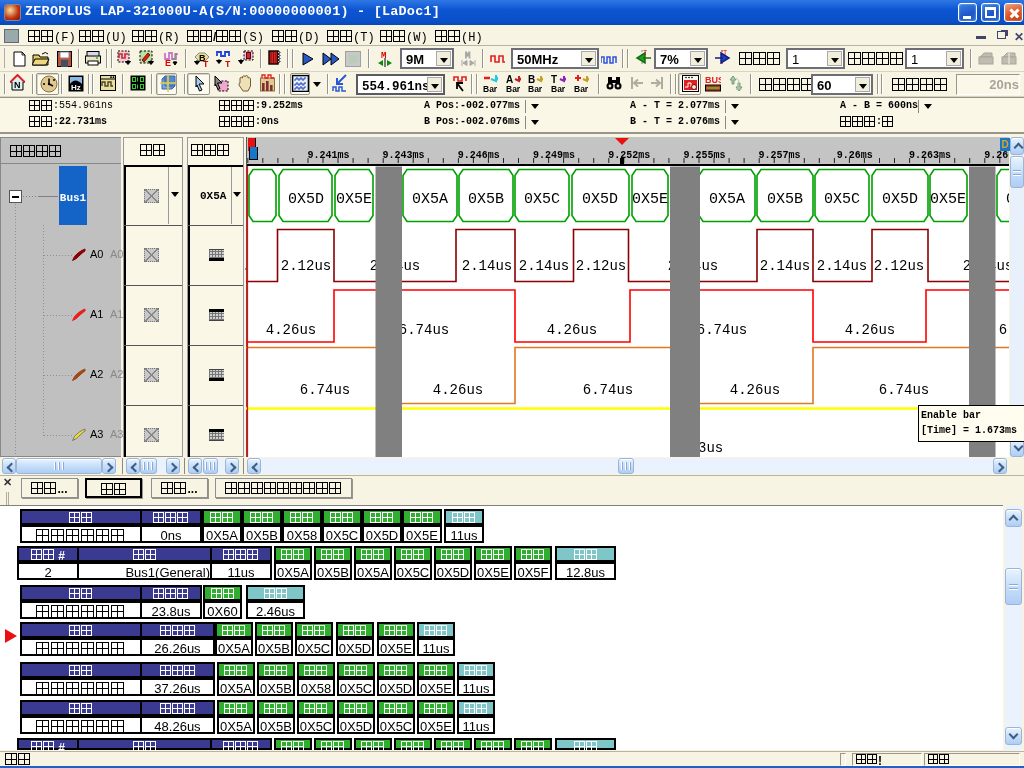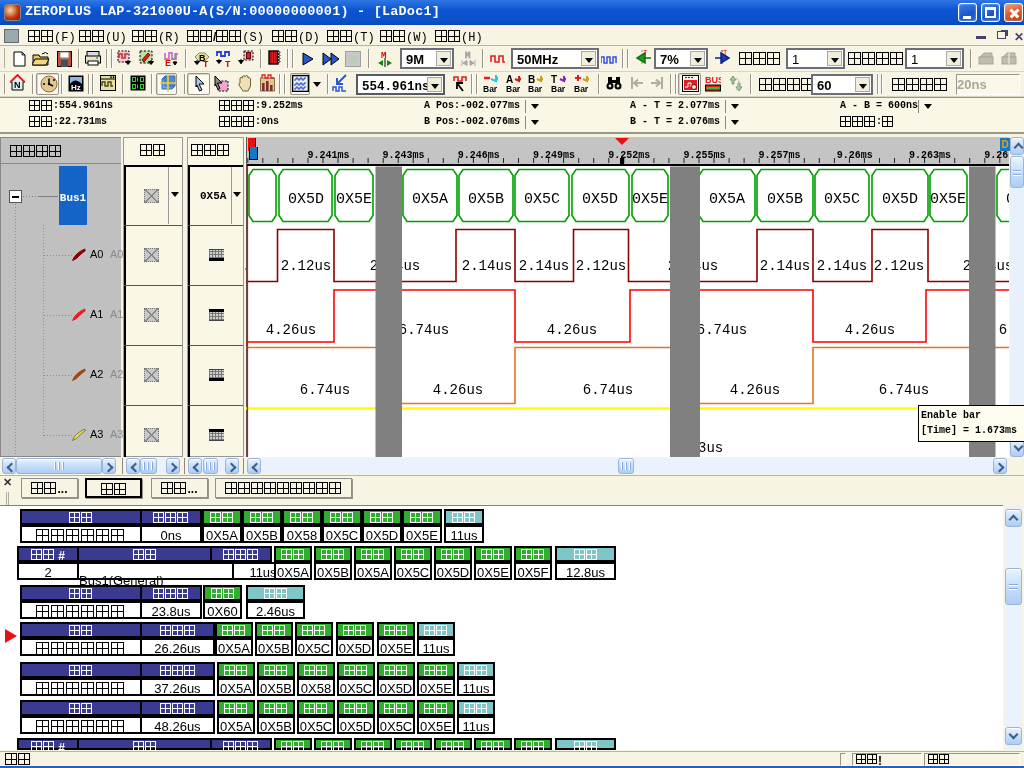--- a/index.html
+++ b/index.html
@@ -367,24 +367,24 @@
     <path d="M10 16 l-3 -4 h2 V8 h2 v4 h2 z" fill="#A8C8A8" stroke="#789878"></path>
     <path d="M7 3 q4 2 3 6 t-3 6" fill="none" stroke="#A8C8A8"></path>
   </svg>
 <div class="ab" style="left:759px;top:78px;color:#000"><i class="c" style="width:13px;height:13px;margin-right:1px;"></i><i class="c" style="width:13px;height:13px;margin-right:1px;"></i><i class="c" style="width:13px;height:13px;margin-right:1px;"></i><i class="c" style="width:13px;height:13px;margin-right:1px;"></i></div>
 <div class="combo" style="left:811px;top:74px;width:62px">
     <span class="tx" style="font-weight:bold">60</span>
     <span class="dd"></span>
   </div>
 <div class="ab" style="left:892px;top:78px;color:#000"><i class="c" style="width:13px;height:13px;margin-right:1px;"></i><i class="c" style="width:13px;height:13px;margin-right:1px;"></i><i class="c" style="width:13px;height:13px;margin-right:1px;"></i><i class="c" style="width:13px;height:13px;margin-right:1px;"></i></div>
 <div class="ab" style="left:956px;top:74px;width:64px;height:21px;background:#FBF8EA;border:1px solid;border-color:#9a958a #fff #fff #9a958a">
-    <div style="text-align:left;font-weight:bold;color:#A8A49A;font-size:13px;padding-top:2px">20ns</div>
+    <div style="text-align:right;font-weight:bold;color:#A8A49A;font-size:13px;padding-top:2px">20ns</div>
   </div>
 <div class="ab" style="left:0;top:97px;width:1024px;height:36px;background:#FBF7E7;border:1px solid #9a958a;border-left:none;border-right:none"></div>
-<div class="ab mono" style="left:29px;top:100px;font-size:10px;font-weight:bold;color:#000"><i class="c" style="width:11px;height:11px;margin-right:1px;"></i><i class="c" style="width:11px;height:11px;margin-right:1px;"></i><span>:554.961ns</span></div>
+<div class="ab mono" style="left:29px;top:100px;font-size:10px;font-weight:normal;color:#000"><i class="c" style="width:11px;height:11px;margin-right:1px;"></i><i class="c" style="width:11px;height:11px;margin-right:1px;"></i><span>:554.961ns</span></div>
 <div class="ab mono" style="left:29px;top:116px;font-size:10px;font-weight:bold;color:#000"><i class="c" style="width:11px;height:11px;margin-right:1px;"></i><i class="c" style="width:11px;height:11px;margin-right:1px;"></i><span>:22.731ms</span></div>
 <div class="ab mono" style="left:219px;top:100px;font-size:10px;font-weight:bold;color:#000"><i class="c" style="width:11px;height:11px;margin-right:1px;"></i><i class="c" style="width:11px;height:11px;margin-right:1px;"></i><i class="c" style="width:11px;height:11px;margin-right:1px;"></i><span>:9.252ms</span></div>
 <div class="ab mono" style="left:219px;top:116px;font-size:10px;font-weight:bold;color:#000"><i class="c" style="width:11px;height:11px;margin-right:1px;"></i><i class="c" style="width:11px;height:11px;margin-right:1px;"></i><i class="c" style="width:11px;height:11px;margin-right:1px;"></i><span>:0ns</span></div>
 <div class="ab mono" style="left:424px;top:100px;font-size:10px;font-weight:bold;color:#000">A Pos:-002.077ms</div>
 <div class="ab" style="left:525px;top:100px;width:17px;height:13px;border-left:1px solid #888">
     <div class="ab" style="left:5px;top:4px;border:4px solid transparent;border-top:5px solid #000"></div>
   </div>
 <div class="ab mono" style="left:424px;top:116px;font-size:10px;font-weight:bold;color:#000">B Pos:-002.076ms</div>
 <div class="ab" style="left:525px;top:116px;width:17px;height:13px;border-left:1px solid #888">
     <div class="ab" style="left:5px;top:4px;border:4px solid transparent;border-top:5px solid #000"></div>
@@ -656,21 +656,21 @@
 <div class="dcell" style="left:402px;top:525px;width:40px;height:18px;padding-top:1px">0X5E</div>
 <div class="cell teal" style="left:444px;top:509px;width:40px;height:16px;padding-top:1px"><i class="c" style="width:11px;height:11px;margin-right:1px;"></i><i class="c" style="width:11px;height:11px;margin-right:1px;"></i></div>
 <div class="dcell" style="left:444px;top:525px;width:40px;height:18px;padding-top:1px">11us</div>
 <div class="ab" style="left:17px;top:546px;height:16px;border:2px solid #000;background:#3A3A90;display:flex">
     <div style="width:58px;color:#fff;text-align:center;padding-top:1px"><i class="c" style="width:11px;height:11px;margin-right:1px;"></i><i class="c" style="width:11px;height:11px;margin-right:1px;"></i> <span style="font-weight:bold">#</span></div>
     <div style="width:133px;border-left:2px solid #000;color:#fff;text-align:center;padding-top:1px"><i class="c" style="width:11px;height:11px;margin-right:1px;"></i><i class="c" style="width:11px;height:11px;margin-right:1px;"></i></div>
     <div style="width:60px;border-left:2px solid #000;color:#fff;text-align:center;padding-top:1px"><i class="c" style="width:11px;height:11px;margin-right:1px;"></i><i class="c" style="width:11px;height:11px;margin-right:1px;"></i><i class="c" style="width:11px;height:11px;margin-right:1px;"></i></div>
   </div>
 <div class="ab" style="left:17px;top:562px;height:18px;border:2px solid #000;background:#fff;display:flex">
     <div style="width:58px;color:#000;text-align:center;font-size:13px;padding-top:1px">2</div>
-    <div style="width:155px;border-left:2px solid #000;color:#000;text-align:left;font-size:13px;padding-top:9px">Bus1(General)</div>
+    <div style="width:133px;border-left:2px solid #000;color:#000;text-align:right;font-size:13px;padding-top:1px">Bus1(General)</div>
     <div style="width:60px;border-left:2px solid #000;color:#000;text-align:center;font-size:13px;padding-top:1px">11us</div>
   </div>
 <div class="cell green" style="left:274px;top:546px;width:38px;height:16px;padding-top:1px"><i class="c" style="width:11px;height:11px;margin-right:1px;"></i><i class="c" style="width:11px;height:11px;margin-right:1px;"></i></div>
 <div class="dcell" style="left:274px;top:562px;width:38px;height:18px;padding-top:1px">0X5A</div>
 <div class="cell green" style="left:314px;top:546px;width:38px;height:16px;padding-top:1px"><i class="c" style="width:11px;height:11px;margin-right:1px;"></i><i class="c" style="width:11px;height:11px;margin-right:1px;"></i></div>
 <div class="dcell" style="left:314px;top:562px;width:38px;height:18px;padding-top:1px">0X5B</div>
 <div class="cell green" style="left:354px;top:546px;width:38px;height:16px;padding-top:1px"><i class="c" style="width:11px;height:11px;margin-right:1px;"></i><i class="c" style="width:11px;height:11px;margin-right:1px;"></i></div>
 <div class="dcell" style="left:354px;top:562px;width:38px;height:18px;padding-top:1px">0X5A</div>
 <div class="cell green" style="left:394px;top:546px;width:38px;height:16px;padding-top:1px"><i class="c" style="width:11px;height:11px;margin-right:1px;"></i><i class="c" style="width:11px;height:11px;margin-right:1px;"></i></div>
 <div class="dcell" style="left:394px;top:562px;width:38px;height:18px;padding-top:1px">0X5C</div>

